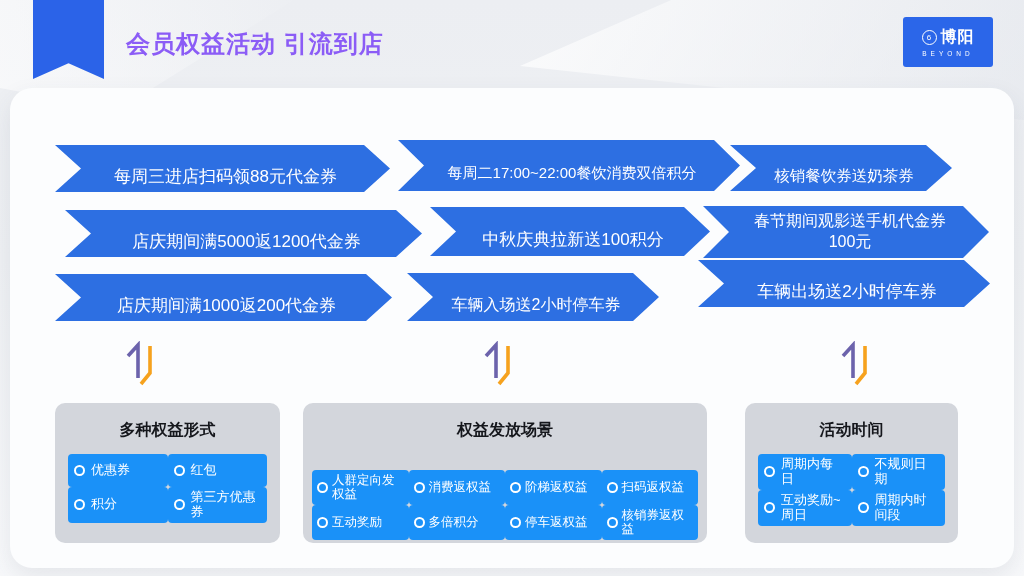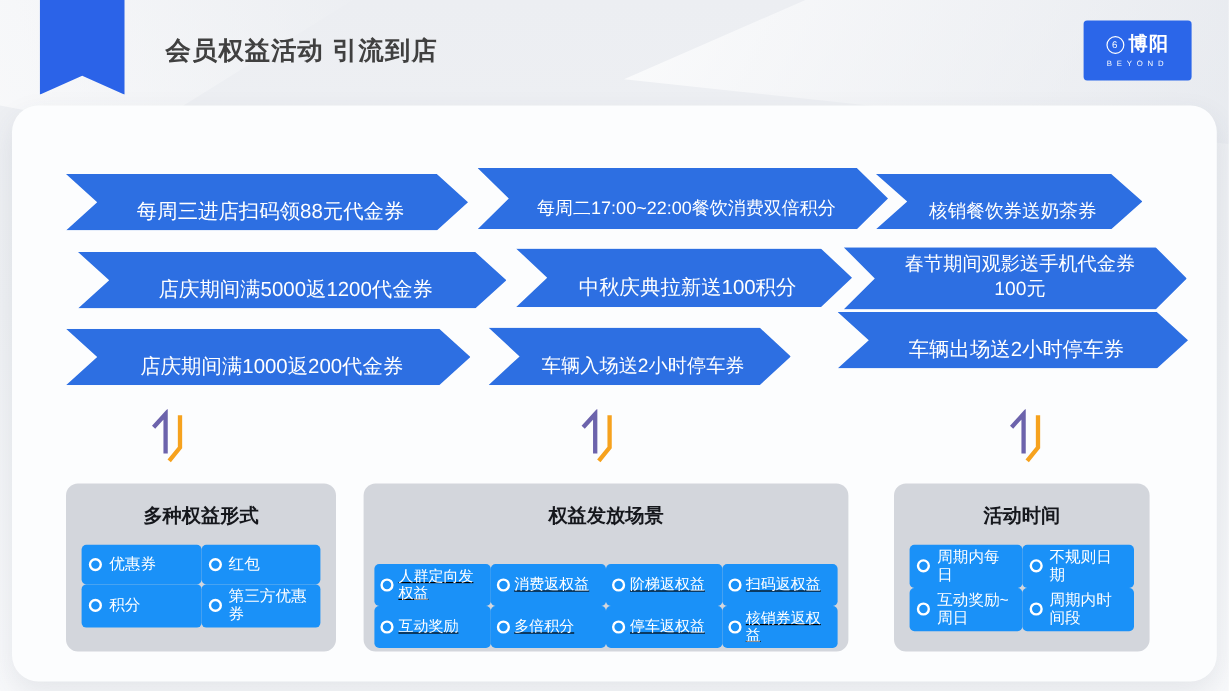--- a/index.html
+++ b/index.html
@@ -13,22 +13,22 @@
   .facet-1{left:520px;top:0;width:504px;height:120px;
     background:linear-gradient(115deg,rgba(255,255,255,.75),rgba(222,226,233,.35));
     clip-path:polygon(30% 0,100% 0,100% 100%,0 55%);}
   .facet-2{left:0;top:0;width:420px;height:110px;
     background:linear-gradient(75deg,rgba(255,255,255,.6),rgba(224,228,234,.3));
     clip-path:polygon(0 0,70% 0,28% 100%,0 80%);}
 
   
   .bookmark{position:absolute;left:33px;top:0;width:71px;height:79px;background:#2b63e8;
     clip-path:polygon(0 0,100% 0,100% 100%,50% 80%,0 100%);}
-  .page-title{position:absolute;left:138px;top:28px;font-size:21px;font-weight:bold;
-    color:#404040;letter-spacing:1px;}
+  .page-title{position:absolute;left:126px;top:28px;font-size:24px;font-weight:bold;
+    color:#8b5cf6;letter-spacing:1px;}
   .logo{position:absolute;left:903px;top:17px;width:90px;height:50px;background:#2b66e9;
     border-radius:3px;display:flex;flex-direction:column;align-items:center;justify-content:center;color:#fff;}
   .logo-row{display:flex;align-items:center;gap:4px;}
   .logo-ring{width:13px;height:13px;border:1.5px solid #fff;border-radius:50%;
     display:flex;align-items:center;justify-content:center;font-size:8px;line-height:1;}
   .logo-name{font-size:16px;font-weight:bold;letter-spacing:1px;}
   .logo-sub{font-size:6.5px;letter-spacing:4px;margin-top:2px;}
 
   
   .card{position:absolute;left:10px;top:88px;width:1004px;height:480px;background:#fcfdfe;
@@ -53,21 +53,21 @@
   
   .flow{position:absolute;width:34px;height:46px;}
   .d1{left:113px;top:253px;} .d2{left:471px;top:253px;} .d3{left:828px;top:253px;}
 
   
   .panel{position:absolute;top:315px;height:140px;background:#d3d6dc;border-radius:10px;box-sizing:border-box;}
   .p1{left:45px;width:225px;} .p2{left:293px;width:404px;} .p3{left:735px;width:213px;}
   .panel-title{text-align:center;font-weight:bold;font-size:16px;color:#15171c;margin-top:17px;}
   .chips{display:grid;padding:0 13px;margin-top:13px;}
   .p1 .chips,.p3 .chips{grid-template-columns:1fr 1fr;}
-  .p2 .chips{grid-template-columns:repeat(4,1fr);padding:16px 9px;text-decoration:underline;}
+  .p2 .chips{grid-template-columns:repeat(4,1fr);padding:16px 9px;}
   .chip{background:#1a91f8;border-radius:4px;color:#fff;font-size:13px;min-height:33px;
     display:flex;align-items:center;padding:3px 6px;line-height:1.15;box-sizing:border-box;}
   .p2 .chip{font-size:12.5px;padding:3px 5px;}
   .ring{flex:0 0 auto;width:7px;height:7px;border:2px solid #fff;border-radius:50%;margin-right:6px;}
   .p2 .ring{margin-right:4px;}
 </style>
 </head>
 <body>
 
 <div class="facet facet-1"></div>

